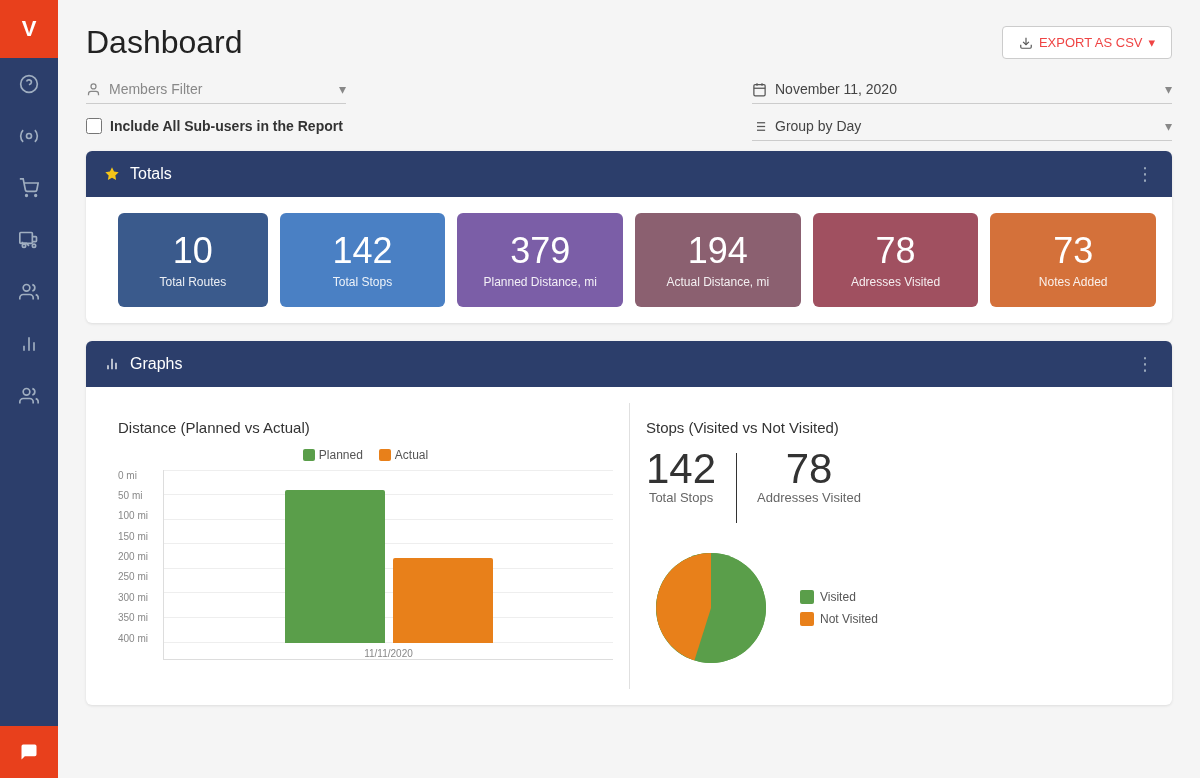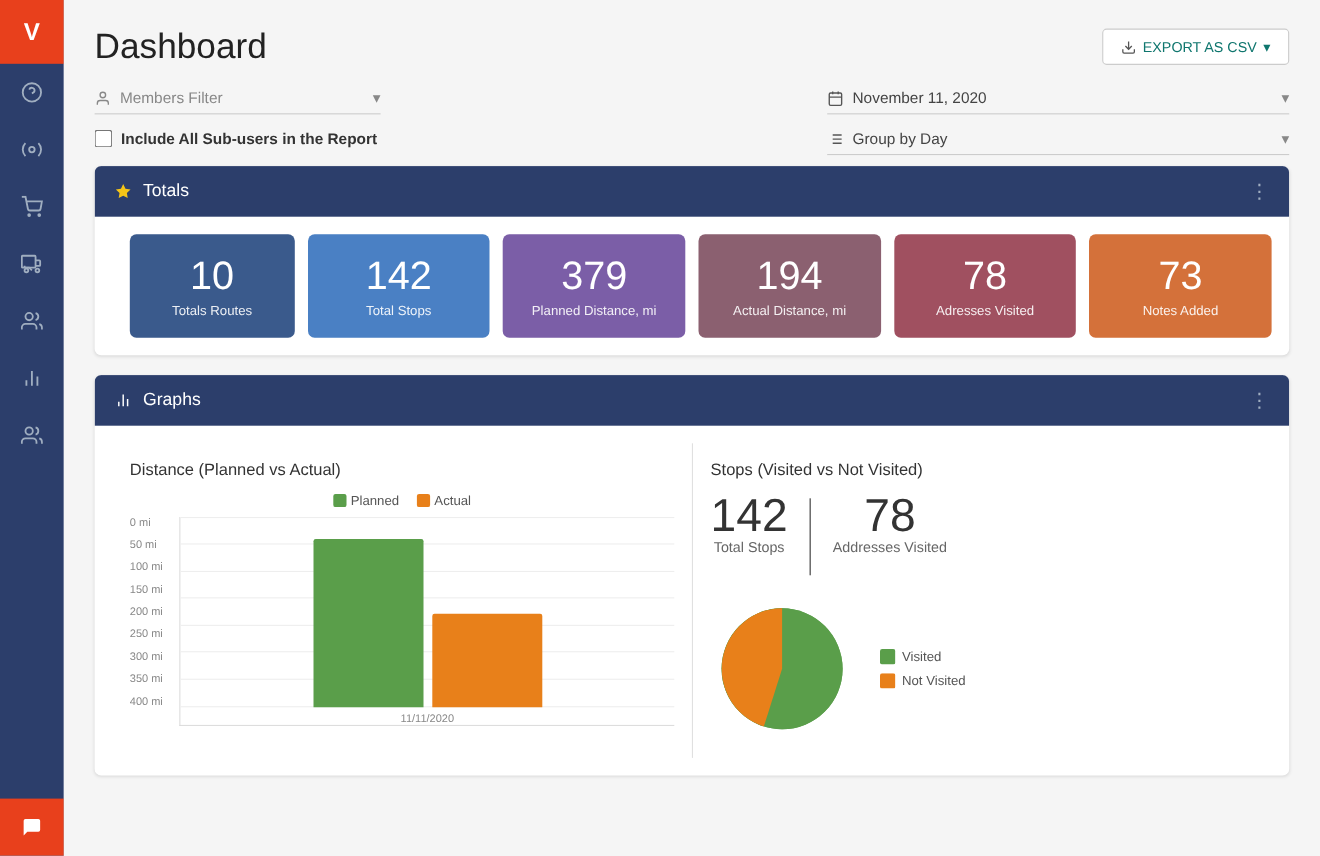--- a/index.html
+++ b/index.html
@@ -68,21 +68,21 @@
       font-size: 32px;
       font-weight: 400;
       color: #222;
     }
     .export-btn {
       background: white;
       border: 1px solid #ccc;
       border-radius: 4px;
       padding: 8px 16px;
       font-size: 13px;
-      color: #0f766e;
+      color: #ef4444;
       cursor: pointer;
       display: flex;
       align-items: center;
       gap: 6px;
     }
 
     
     .filters-row {
       display: flex;
       align-items: flex-start;
@@ -491,21 +491,21 @@
         <svg width="16" height="16" viewBox="0 0 24 24" fill="#f5c518">
             <polygon points="12 2 15.09 8.26 22 9.27 17 14.14 18.18 21.02 12 17.77 5.82 21.02 7 14.14 2 9.27 8.91 8.26 12 2"></polygon>
           </svg>
         <span>Totals</span>
       </div>
       <span class="panel-menu-icon">⋮</span>
     </div>
     <div class="totals-grid">
       <div class="stat-card card-blue-dark">
         <div class="stat-value">10</div>
-        <div class="stat-label">Totals Routes</div>
+        <div class="stat-label">Total Routes</div>
       </div>
       <div class="stat-card card-blue-med">
         <div class="stat-value">142</div>
         <div class="stat-label">Total Stops</div>
       </div>
       <div class="stat-card card-purple">
         <div class="stat-value">379</div>
         <div class="stat-label">Planned Distance, mi</div>
       </div>
       <div class="stat-card card-mauve">

